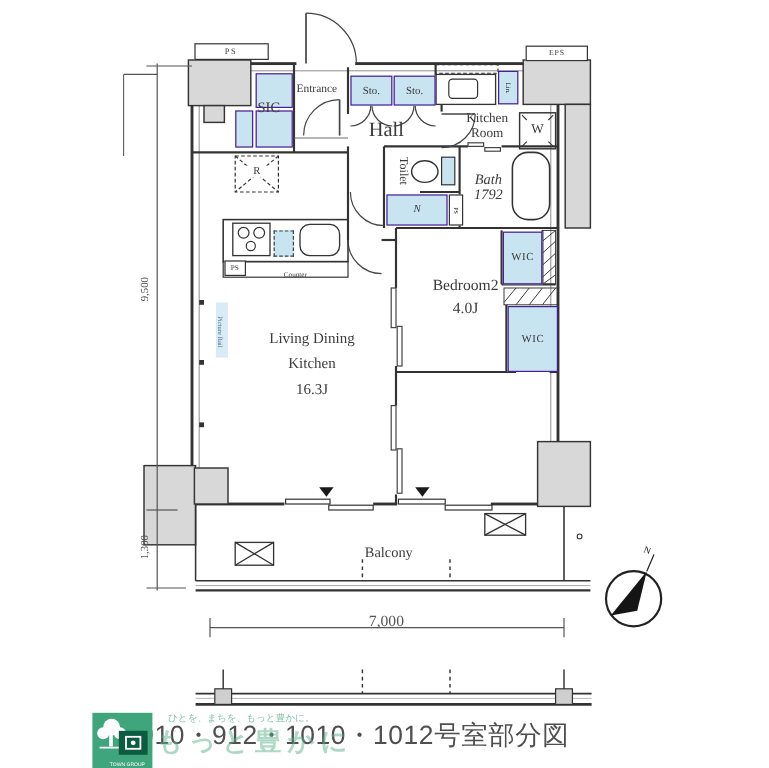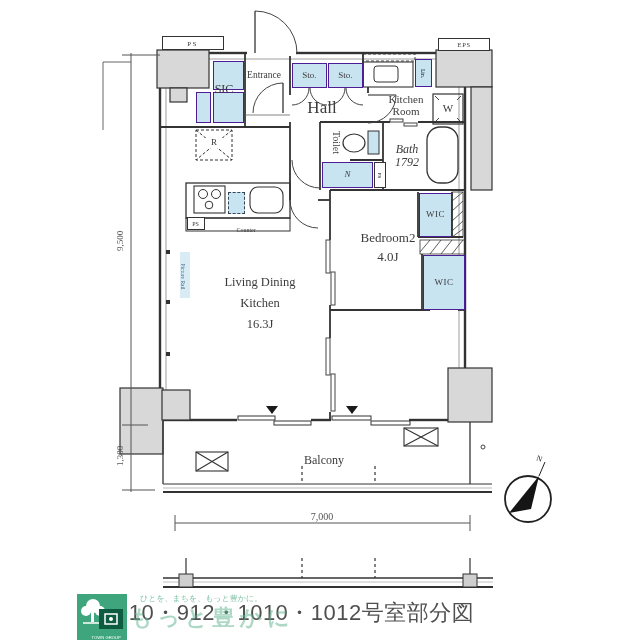--- a/index.html
+++ b/index.html
@@ -259,21 +259,21 @@
 <div class="t two" style="left:338px;top:228px;width:100px;font-size:13px;line-height:19px;">
   <div>Bedroom2</div>
   <div>4.0J</div>
 </div>
 <div class="t two" style="left:340px;top:334px;width:100px;font-size:13px;line-height:19px;">
 </div>
 <div class="t" style="left:284px;top:454px;width:80px;font-size:12px;">Balcony</div>
 
 <div class="t" style="left:101px;top:236px;width:40px;font-size:9px;transform:rotate(-90deg);color:#555;">9,500</div>
 <div class="t" style="left:101px;top:451px;width:40px;font-size:9px;transform:rotate(-90deg);color:#555;">1,300</div>
-<div class="t" style="left:300px;top:511px;width:44px;font-size:10px;color:#555;">7,000</div>
+<div class="t" style="left:300px;top:511px;width:44px;font-size:13px;color:#555;">7,000</div>
 <div class="t" style="left:532px;top:455px;width:14px;font-size:8px;transform:rotate(20deg);color:#222;">N</div>
 
 <div class="title" style="left:116px;top:598px;font-size:22px;">910・912・1010・1012号室部分図</div>
 <div class="wm1" style="left:140px;top:593px;font-size:8px;">ひとを、まちを、もっと豊かに。</div>
 <div class="wm2" style="left:130px;top:603px;font-size:22px;">もっと豊かに</div>
 
 <div class="logo">
   <svg width="50" height="46">
     <circle cx="16" cy="12" r="7" fill="#ffffff"></circle>
     <circle cx="9" cy="17" r="5" fill="#ffffff"></circle>

